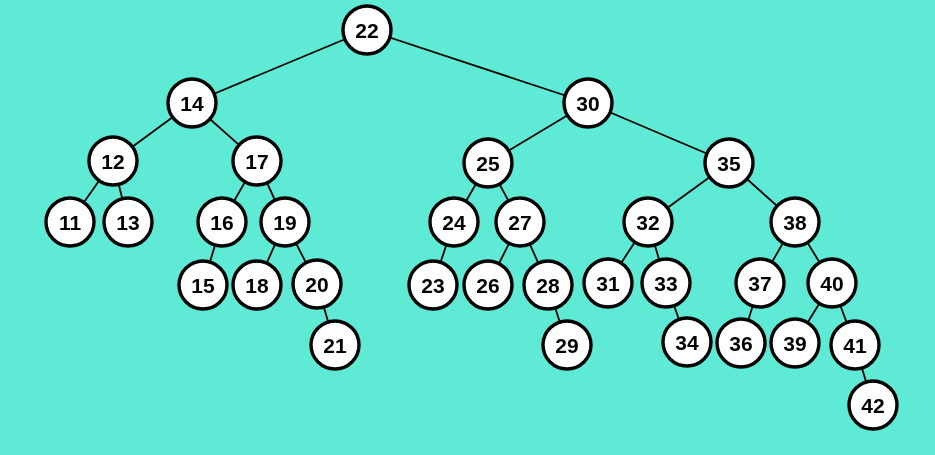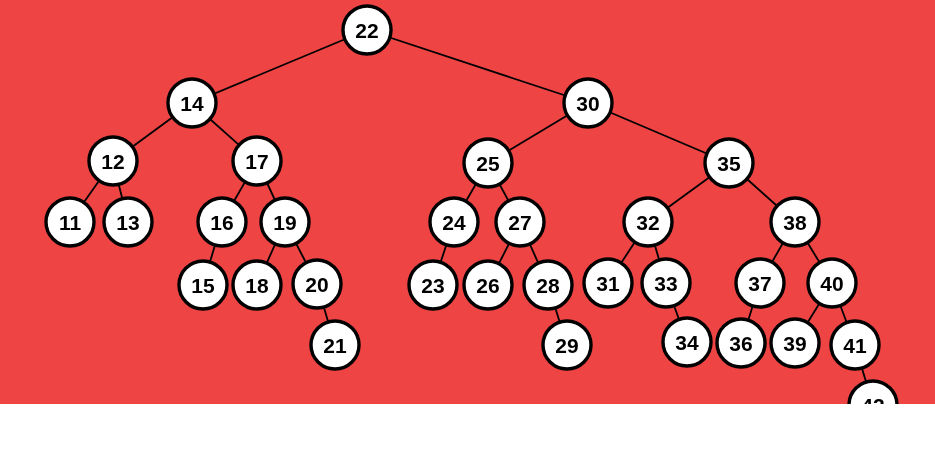--- a/index.html
+++ b/index.html
@@ -4,22 +4,22 @@
 <style>
   html, body {
     margin: 0;
     padding: 0;
     background: #ffffff;
     font-family: "Liberation Sans", "DejaVu Sans", sans-serif;
   }
   .canvas {
     position: relative;
     width: 935px;
-    height: 404px;
-    background: #ef4444;
+    height: 455px;
+    background: #5eead4;
     overflow: hidden;
   }
   svg {
     display: block;
     width: 935px;
     height: 455px;
   }
   .edge {
     fill: none;
   }

